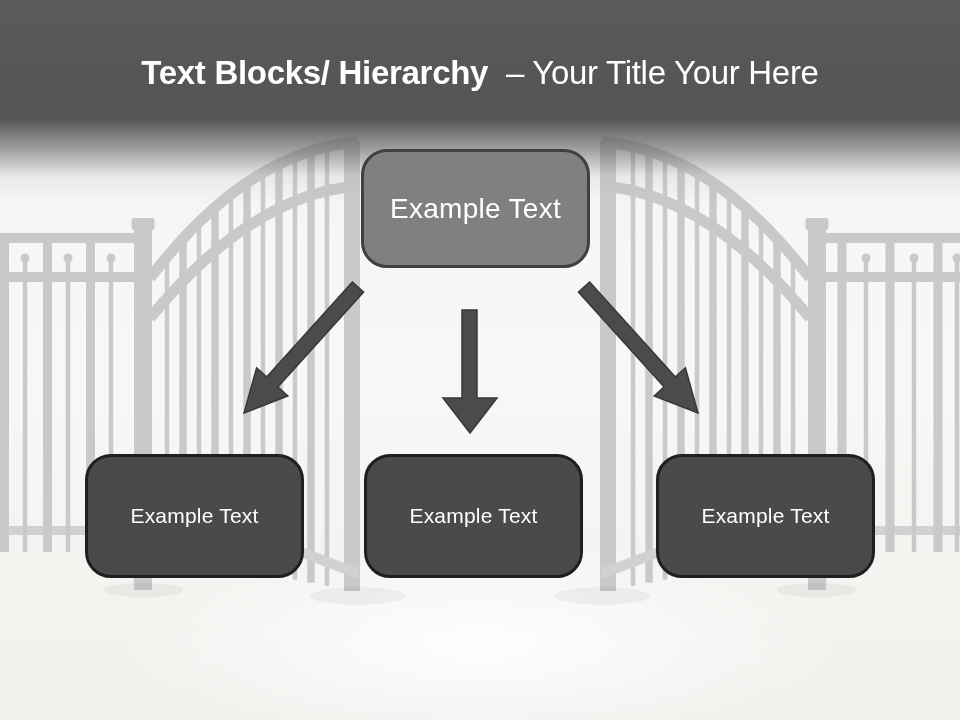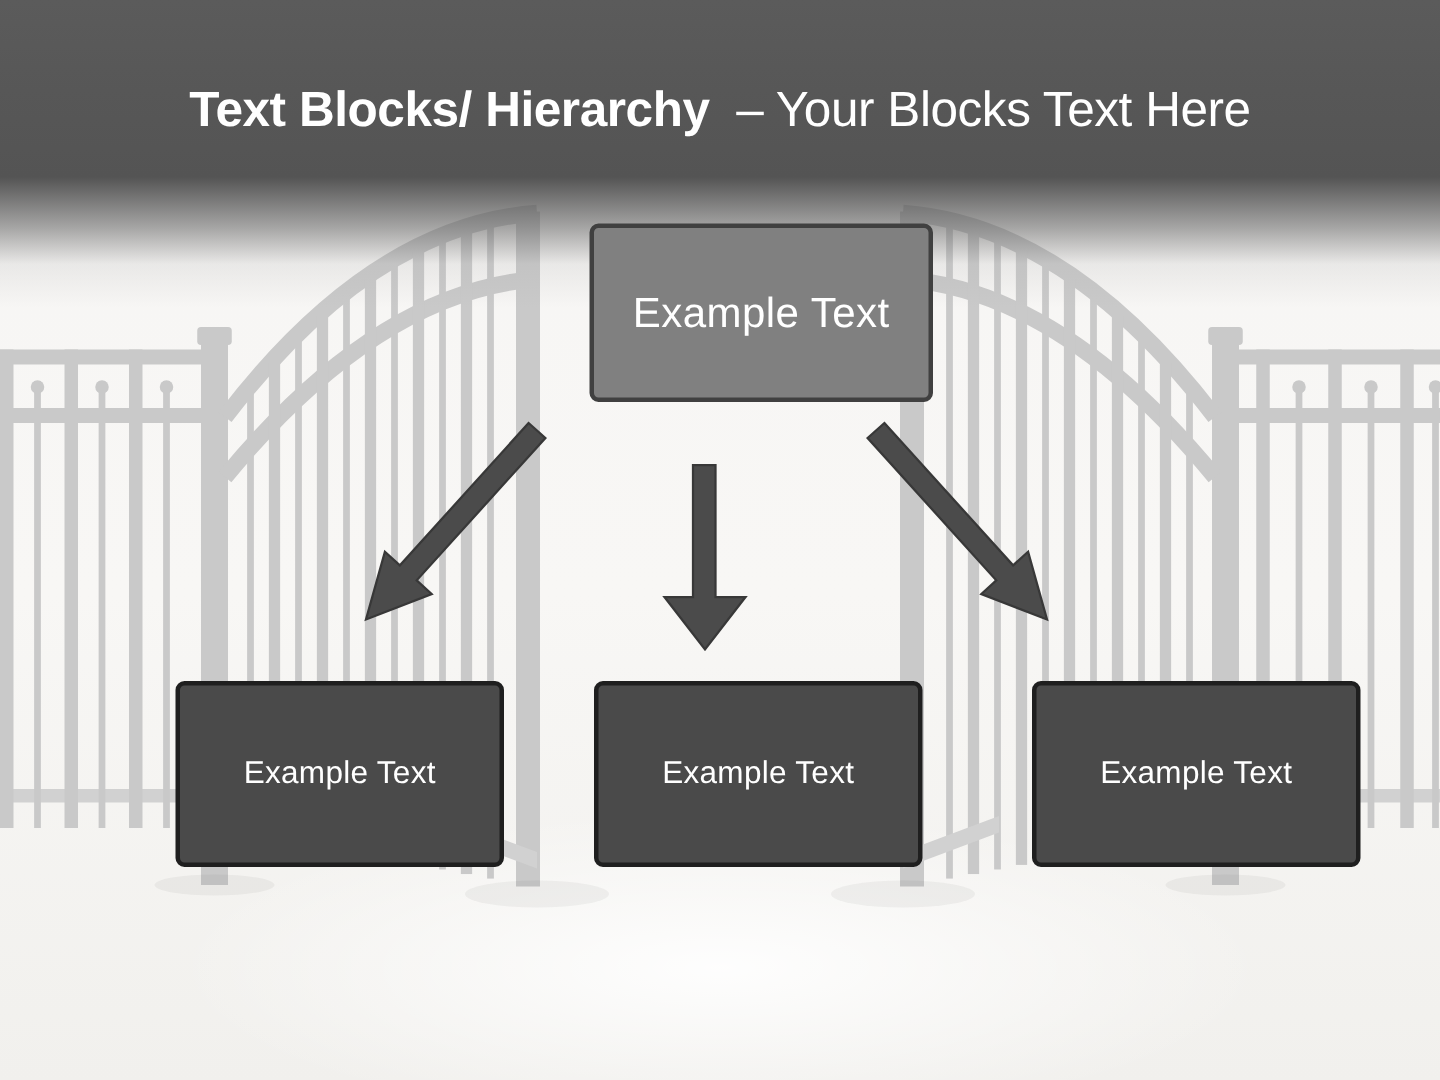--- a/index.html
+++ b/index.html
@@ -26,21 +26,21 @@
     position:absolute;left:0;top:50px;width:960px;height:46px;line-height:46px;
     text-align:center;z-index:2;color:var(--title-text,#fff);
     font-size:33px;letter-spacing:-0.3px;white-space:nowrap;
   }
   .slide-title .t-bold{font-weight:700;text-align:center;}
   .slide-title .t-reg{font-weight:400;margin-left:9px;}
   #arrows{z-index:3;}
   #arrows polygon{fill:var(--arrow-fill,#4b4b4b);stroke:#383838;stroke-width:1.5;}
   .tbox{
     position:absolute;z-index:4;display:flex;align-items:center;justify-content:center;
-    border-radius:6px;color:#fff;text-align:center;box-sizing:border-box;margin-left:32px;
+    border-radius:26px;color:#fff;text-align:center;box-sizing:border-box;
   }
   .tbox.root{
     left:361px;top:149px;width:229px;height:119px;
     background:var(--root-box-fill,#808080);
     border:3px solid var(--root-box-border,#404040);
     font-size:28px;letter-spacing:0.3px;
   }
   .tbox.child{
     top:454px;width:219px;height:124px;
     background:var(--child-box-fill,#4a4a4a);
@@ -118,21 +118,21 @@
       <ellipse cx="358" cy="596" rx="48" ry="9" fill="rgba(60,60,60,0.06)"></ellipse>
       <ellipse cx="602" cy="596" rx="48" ry="9" fill="rgba(60,60,60,0.06)"></ellipse>
       <ellipse cx="143" cy="590" rx="40" ry="7" fill="rgba(60,60,60,0.06)"></ellipse>
       <ellipse cx="817" cy="590" rx="40" ry="7" fill="rgba(60,60,60,0.06)"></ellipse>
     </svg>
 
   <div class="header-fade"></div>
 
   <div class="slide-title">
     <span class="t-bold">Text Blocks/ Hierarchy</span>
-    <span class="t-reg">– Your Blocks Text Here</span>
+    <span class="t-reg">– Your Title Your Here</span>
   </div>
 
   <svg id="arrows" class="layer" viewBox="0 0 960 720">
     <polygon points="352.4,282 266.6,376.9 256.6,367.8 244,413 287.8,396 277.8,386.9 363.6,292"></polygon>
     <polygon points="462,310 477,310 477,398 497,398 470,433 443,398 462,398"></polygon>
     <polygon points="589.6,282 675.4,376.9 685.4,367.8 698,413 654.2,396 664.2,386.9 578.4,292"></polygon>
   </svg>
 
   <div class="tbox root">
     <span>Example Text</span>

